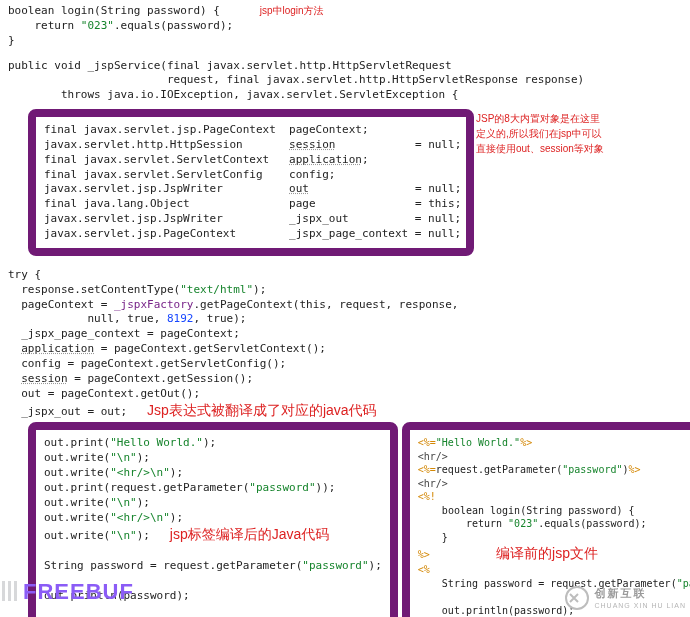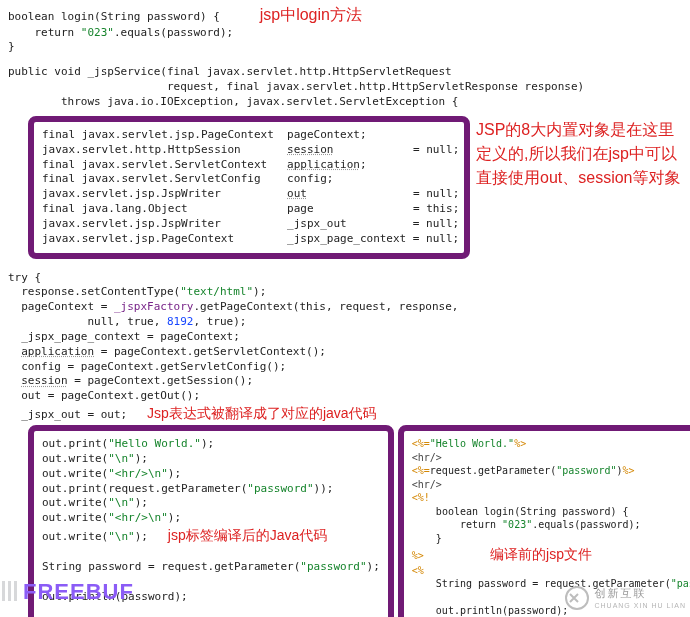--- a/index.html
+++ b/index.html
@@ -11,23 +11,23 @@
     box-sizing:border-box;
     overflow:hidden;
   }
   .page{padding:4px 6px 4px 8px}
   pre{margin:0;font-family:inherit;white-space:pre}
   .kw{font-weight:400;color:#202020}
   .str{color:#16842c}
   .num{color:#1646ff}
   .field{color:#772388}
   .under{text-decoration:underline dotted #999}
-  .ann{color:#d22;font-family:"PingFang SC","Microsoft YaHei",sans-serif;font-size:16px}
+  .ann{color:#d22;font-family:"PingFang SC","Microsoft YaHei",sans-serif;font-size:10px}
   .ann-small{color:#d22;font-family:"PingFang SC","Microsoft YaHei",sans-serif;font-size:14px}
-  .box{border:6px solid #701a75;border-radius:8px;padding:6px 8px}
+  .box{border:8px solid #701a75;border-radius:8px;padding:6px 8px}
   .row{position:relative}
   .ann-side{position:absolute}
   
   .cols{display:flex;gap:4px;margin-top:2px}
   .col{flex:1 1 0}
   .col .box{height:198px}
   .tag{color:#444}
   .jsp-tag{color:#d48806}
   .logo-left{
     position:absolute;left:2px;bottom:10px;
@@ -37,21 +37,21 @@
   }
   .logo-left .bars{display:inline-flex;gap:3px;margin-right:6px;vertical-align:-2px}
   .logo-left .bars i{display:inline-block;width:3px;height:20px;background:#d7d8da}
   .logo-right{
     position:absolute;right:4px;bottom:6px;
     font-family:"PingFang SC","Microsoft YaHei",sans-serif;
     color:#9a9a9a;font-size:11px;display:flex;align-items:center;gap:4px;
     user-select:none;
   }
   .logo-right svg{display:block}
-  .logo-right .cn{font-weight:400;letter-spacing:2px}
+  .logo-right .cn{font-weight:700;letter-spacing:2px}
   .logo-right .en{font-size:7px;letter-spacing:1px;color:#b5b5b5}
 </style>
 </head>
 <body>
 
 <div class="page">
 
   <div class="row">
     <pre><span class="kw">boolean</span><span> login(String password) {</span>      <span class="ann">jsp中login方法</span></pre>
     <pre><span class="kw">    return </span><span class="str">"023"</span><span>.equals(password);</span></pre>

